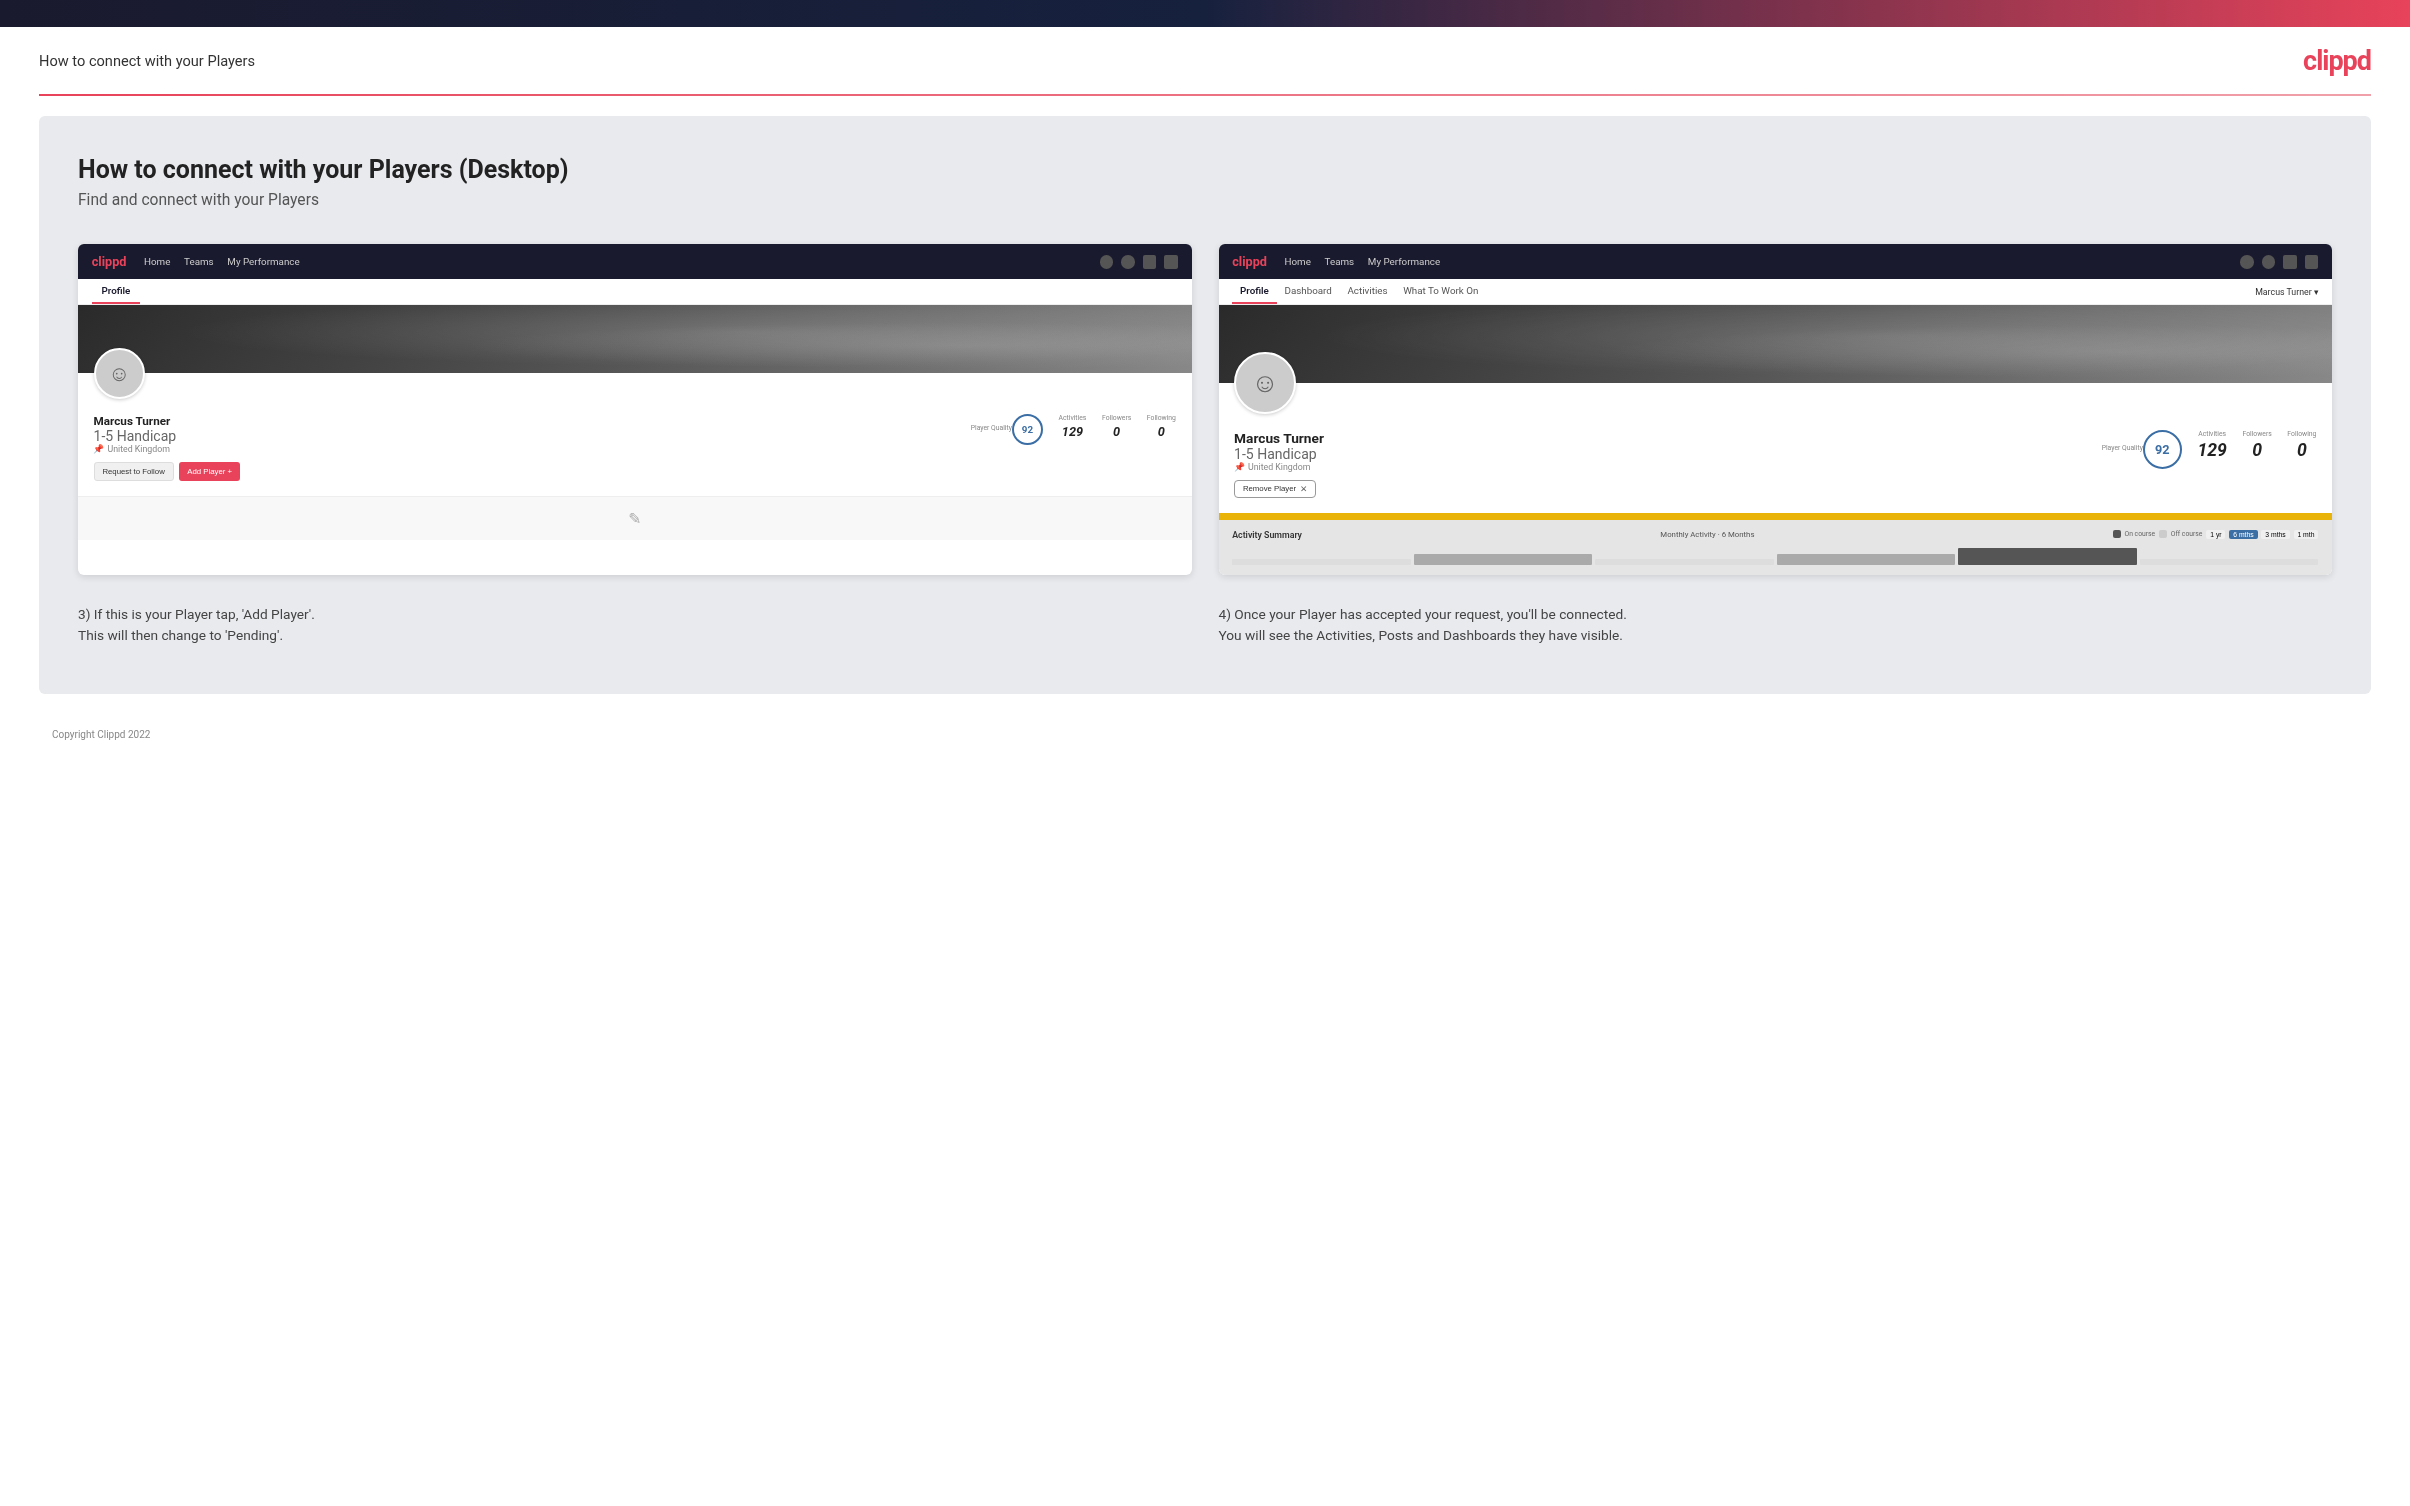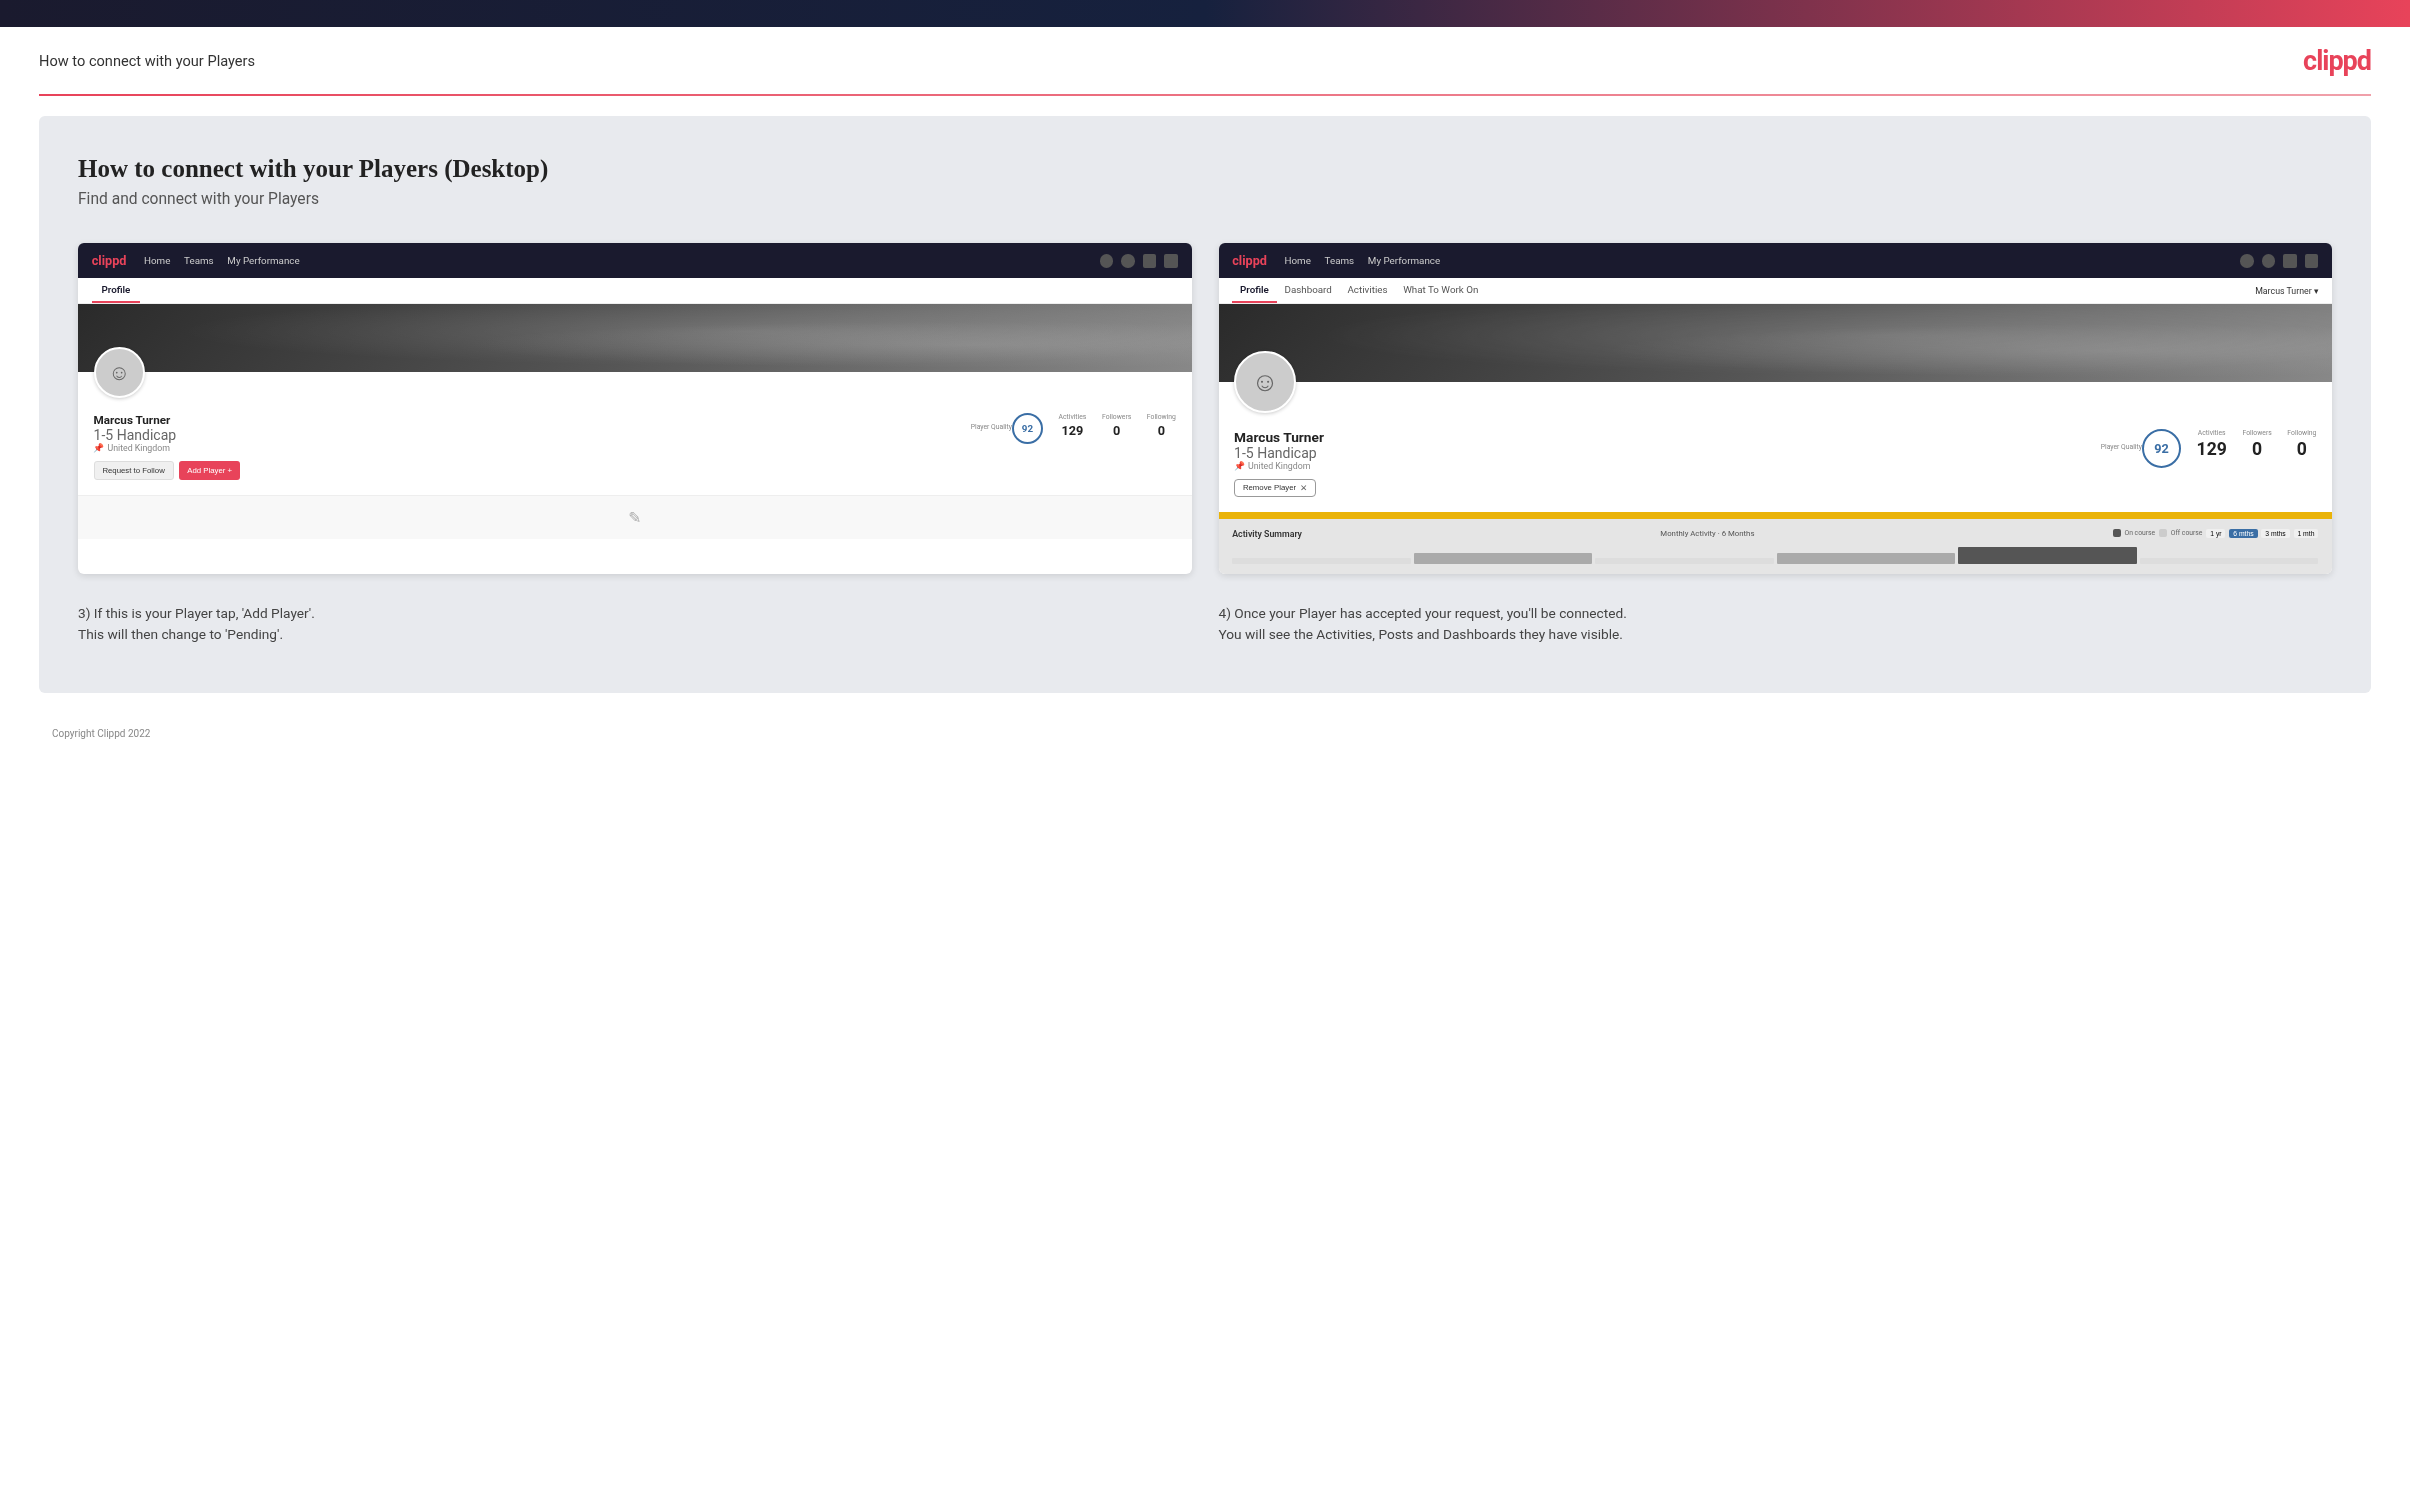--- a/index.html
+++ b/index.html
@@ -46,21 +46,20 @@
       margin: 19.5px 39px;
       border-radius: 5.9px;
       padding: 39px 39px 49px 39px;
     }
 
     .page-heading {
       font-size: 25px;
       font-weight: 700;
       color: #222;
       margin-bottom: 7.8px;
-      font-family: Liberation Serif, serif;
     }
     .page-subheading {
       font-size: 15.6px;
       color: #555;
       margin-bottom: 35px;
     }
 
     
     .screenshots-row {
       display: flex;
@@ -211,20 +210,21 @@
     }
     .player-stat-label {
       font-size: 6.8px;
       color: #888;
       margin-bottom: 2px;
     }
     .player-stat-value {
       font-size: 12.7px;
       font-weight: 700;
       color: #222;
+      font-style: italic;
     }
     .quality-circle {
       width: 31px;
       height: 31px;
       border-radius: 50%;
       border: 2px solid #3a6ea5;
       display: flex;
       align-items: center;
       justify-content: center;
       font-size: 9.8px;

